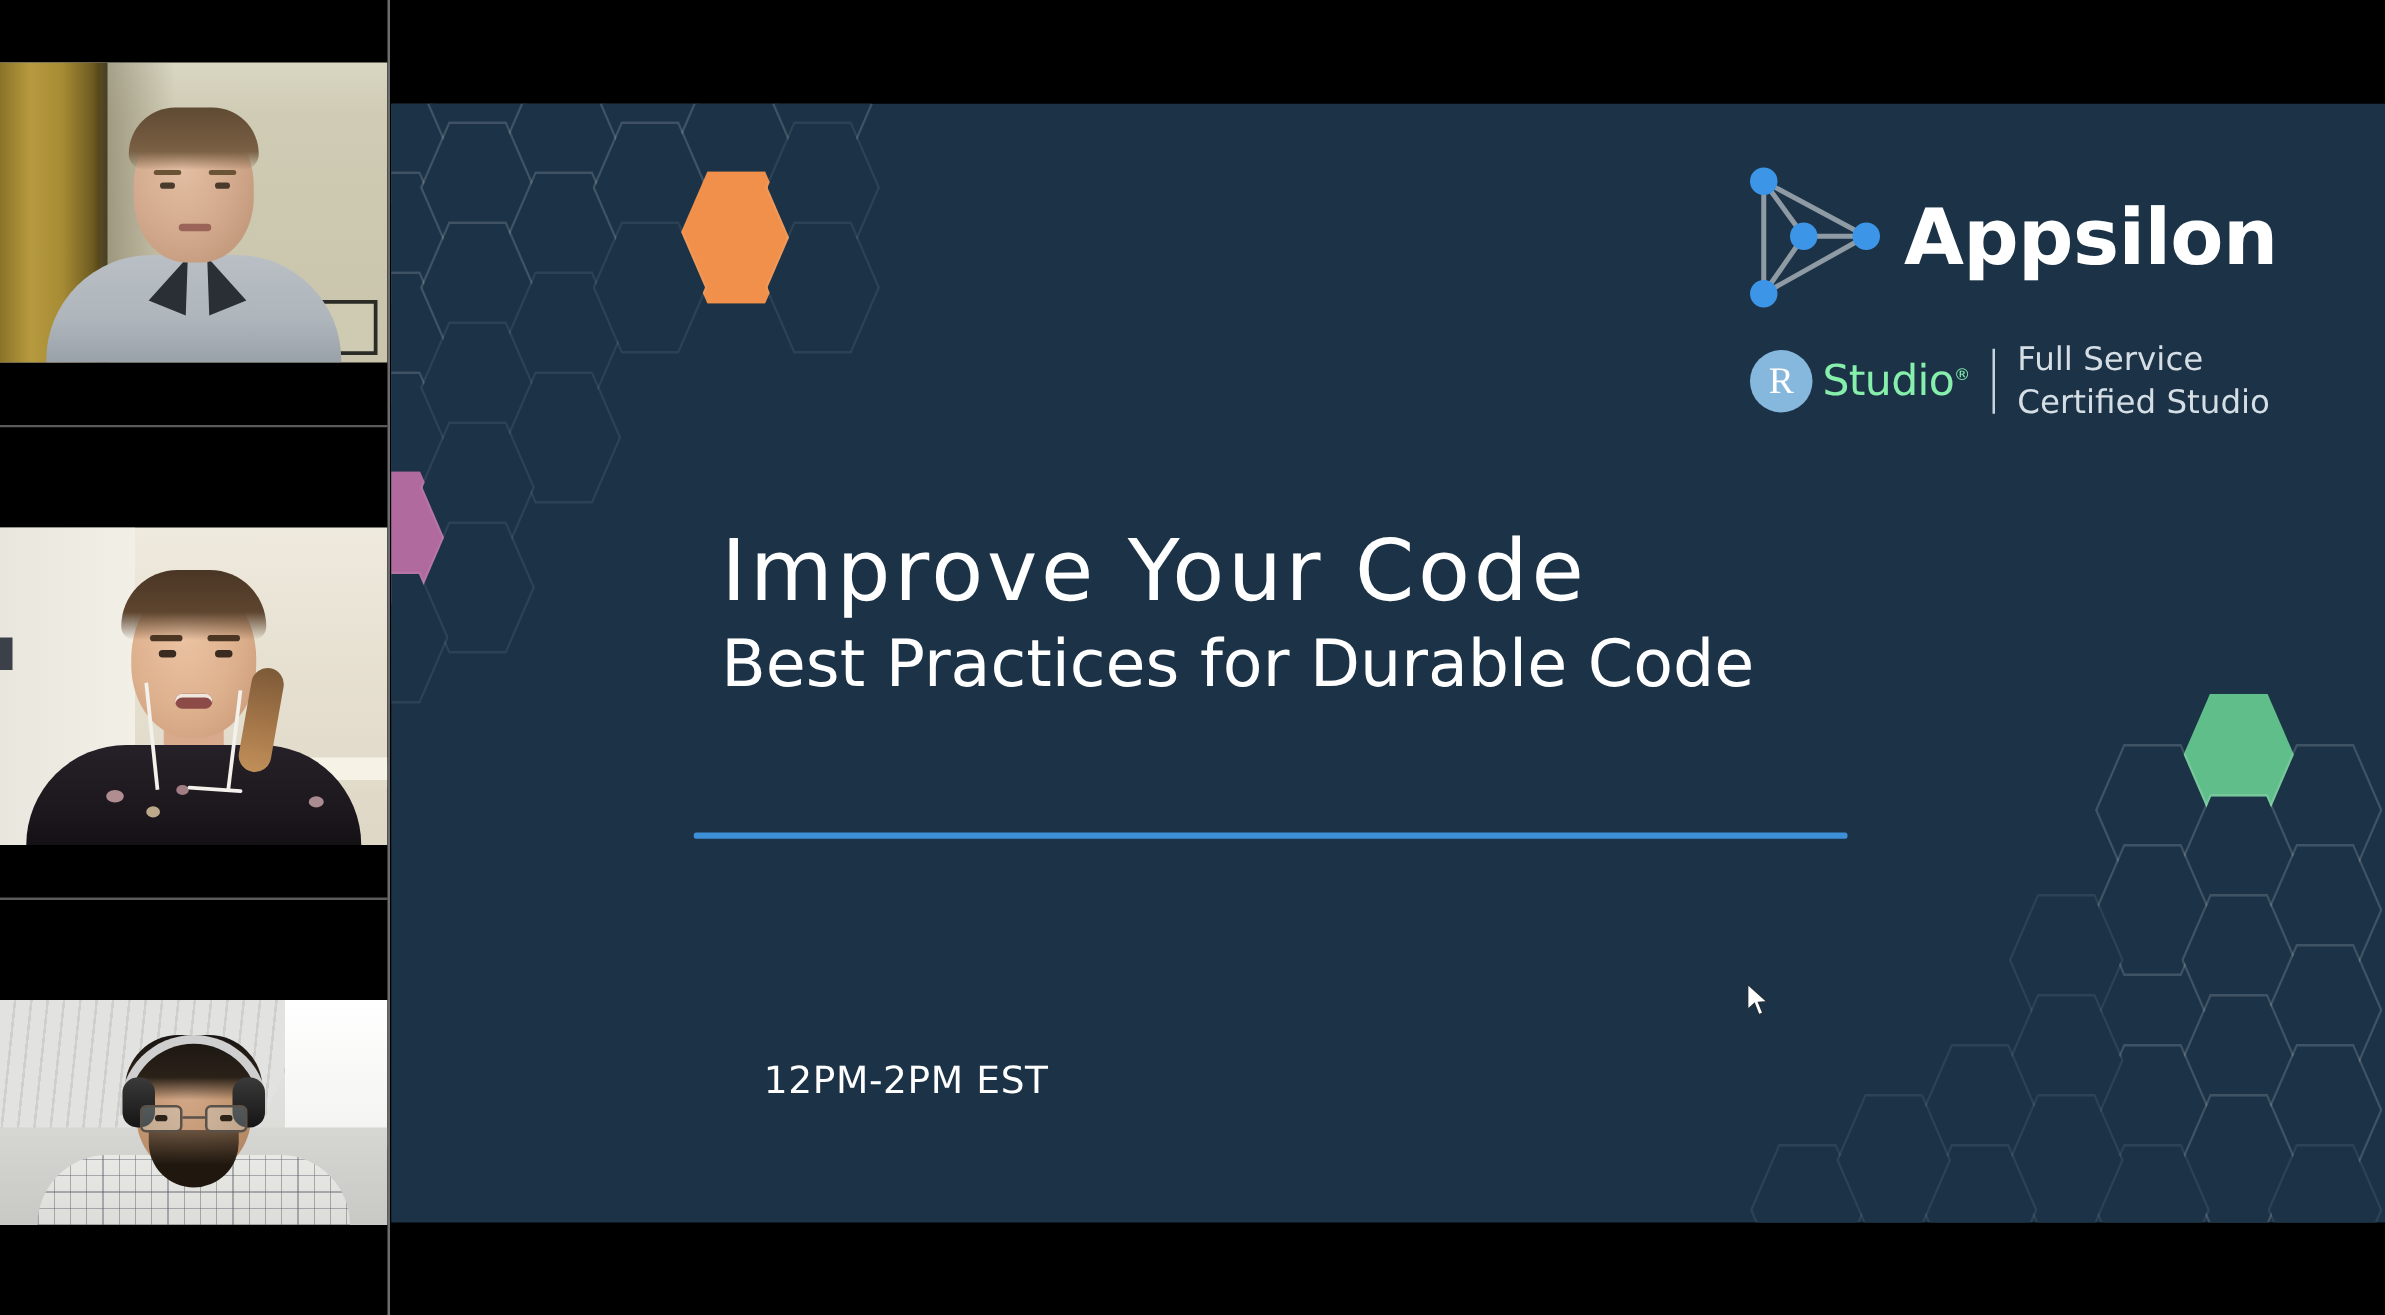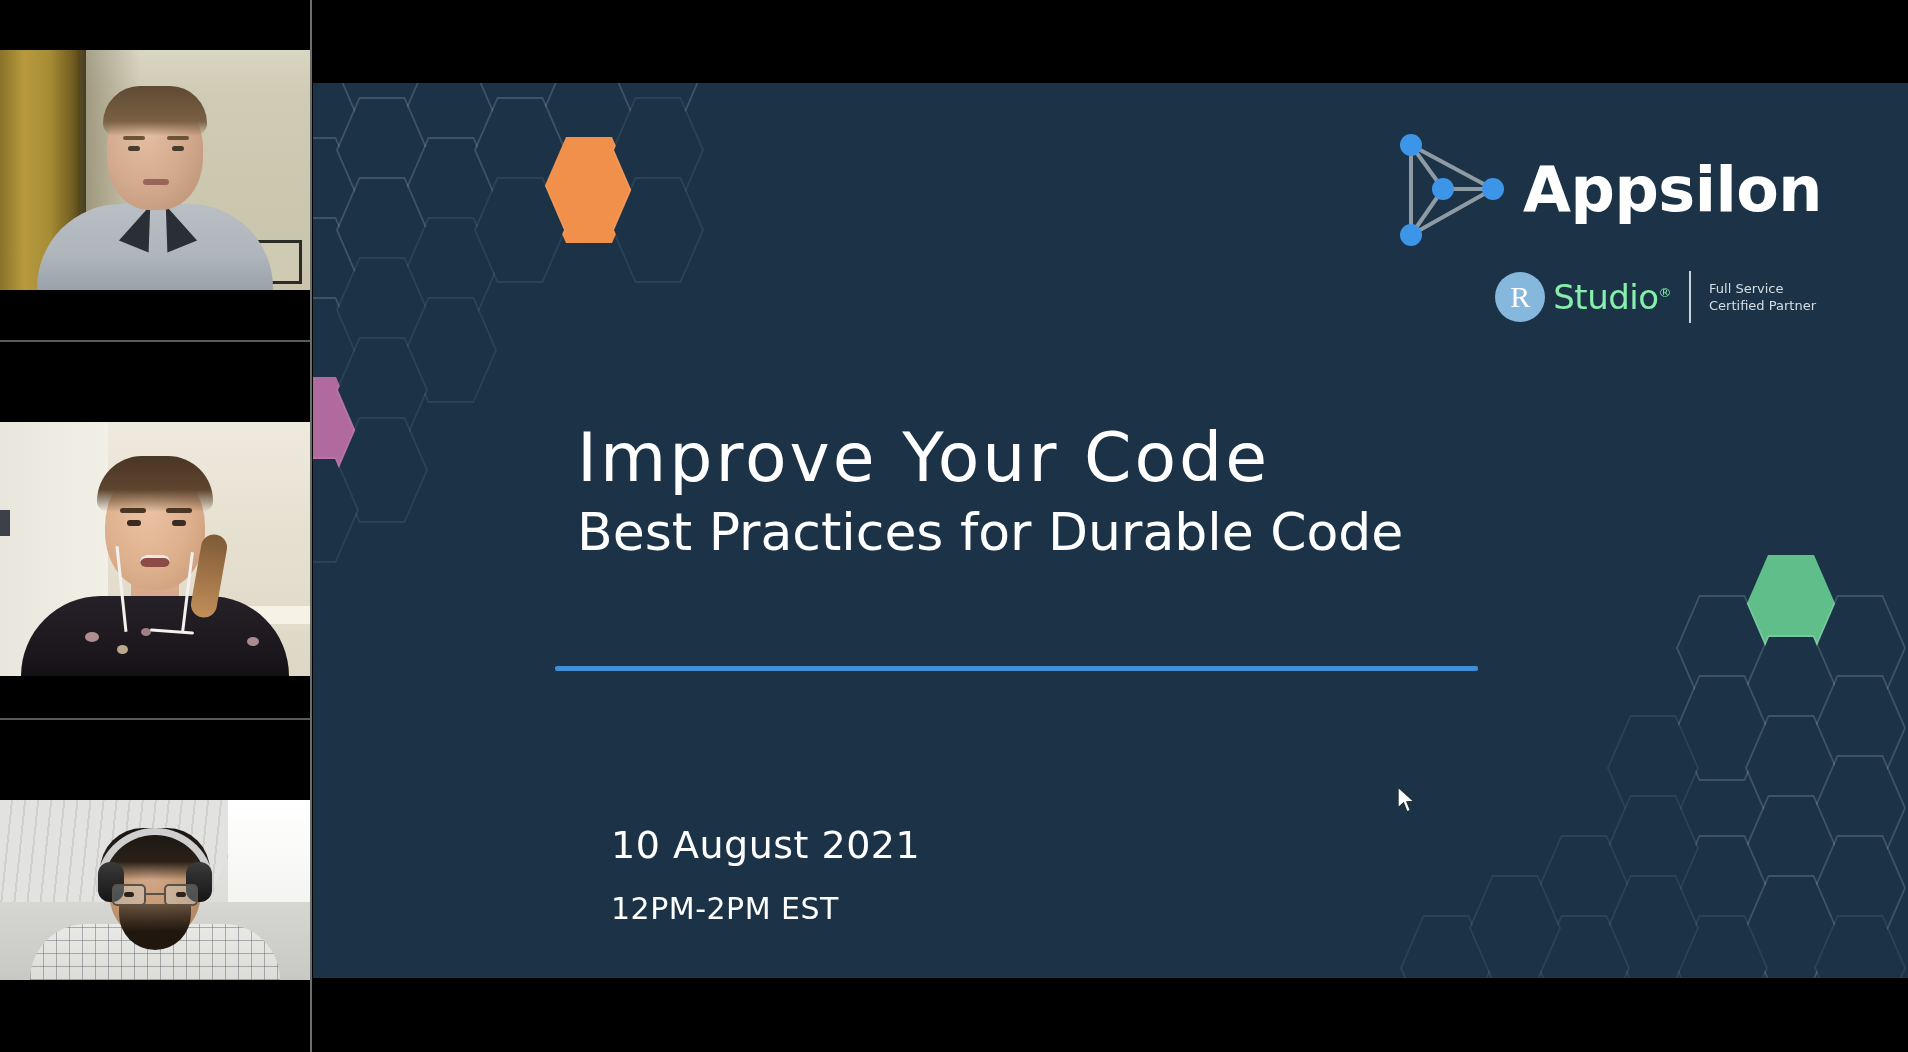--- a/index.html
+++ b/index.html
@@ -266,21 +266,21 @@
     background: #86b7dd; display:flex; align-items:center; justify-content:center;
     color: #ffffff; font-family: "Liberation Serif", serif; font-size: 30px;
   }
   .studio-word {
     color: #86efac; font-size: 34px; letter-spacing: -0.5px;
     font-family: "DejaVu Sans", sans-serif; position: relative;
   }
   .studio-word sup { font-size: 13px; vertical-align: super; }
   .vbar { width: 2px; height: 52px; background: #c7d3dc; }
   .partner-text {
-    color: #d6dee5; font-size: 13px; line-height: 1.32; text-align: left;
+    color: #d6dee5; font-size: 26px; line-height: 1.32; text-align: left;
     font-family: "DejaVu Sans", sans-serif;
   }
 
   
   .title-block { position: absolute; left: 264px; top: 340px; }
   .title-main {
     color: #ffffff; font-size: 68px; font-weight: normal;
     letter-spacing: 3px; line-height: 1.04;
     font-family: "DejaVu Sans", sans-serif;
   }
@@ -467,34 +467,33 @@
           <div class="r-circle">
             <span>R</span>
           </div>
           <div class="studio-word">
             <span>Studio</span><sup>®</sup>
           </div>
         </div>
         <div class="vbar"></div>
         <div class="partner-text">
           <div>Full Service</div>
-          <div>Certified Partner</div>
+          <div>Certified Studio</div>
         </div>
       </div>
     </div>
 
     <div class="title-block">
       <div class="title-main">Improve Your Code</div>
       <div class="title-sub">Best Practices for Durable Code</div>
     </div>
 
     <div class="rule"></div>
 
     <div class="when">
-      <div class="when-date">10 August 2021</div>
       <div class="when-time">12PM-2PM EST</div>
     </div>
   </div>
 
   <svg class="cursor" viewBox="0 0 22 30">
     <path d="M2 1 L2 22 L7.5 17 L11 26 L14.5 24.5 L11 16 L18 15.5 Z" fill="#ffffff" stroke="#20313d" stroke-width="1.4"></path>
   </svg>
 
 </div>
 

